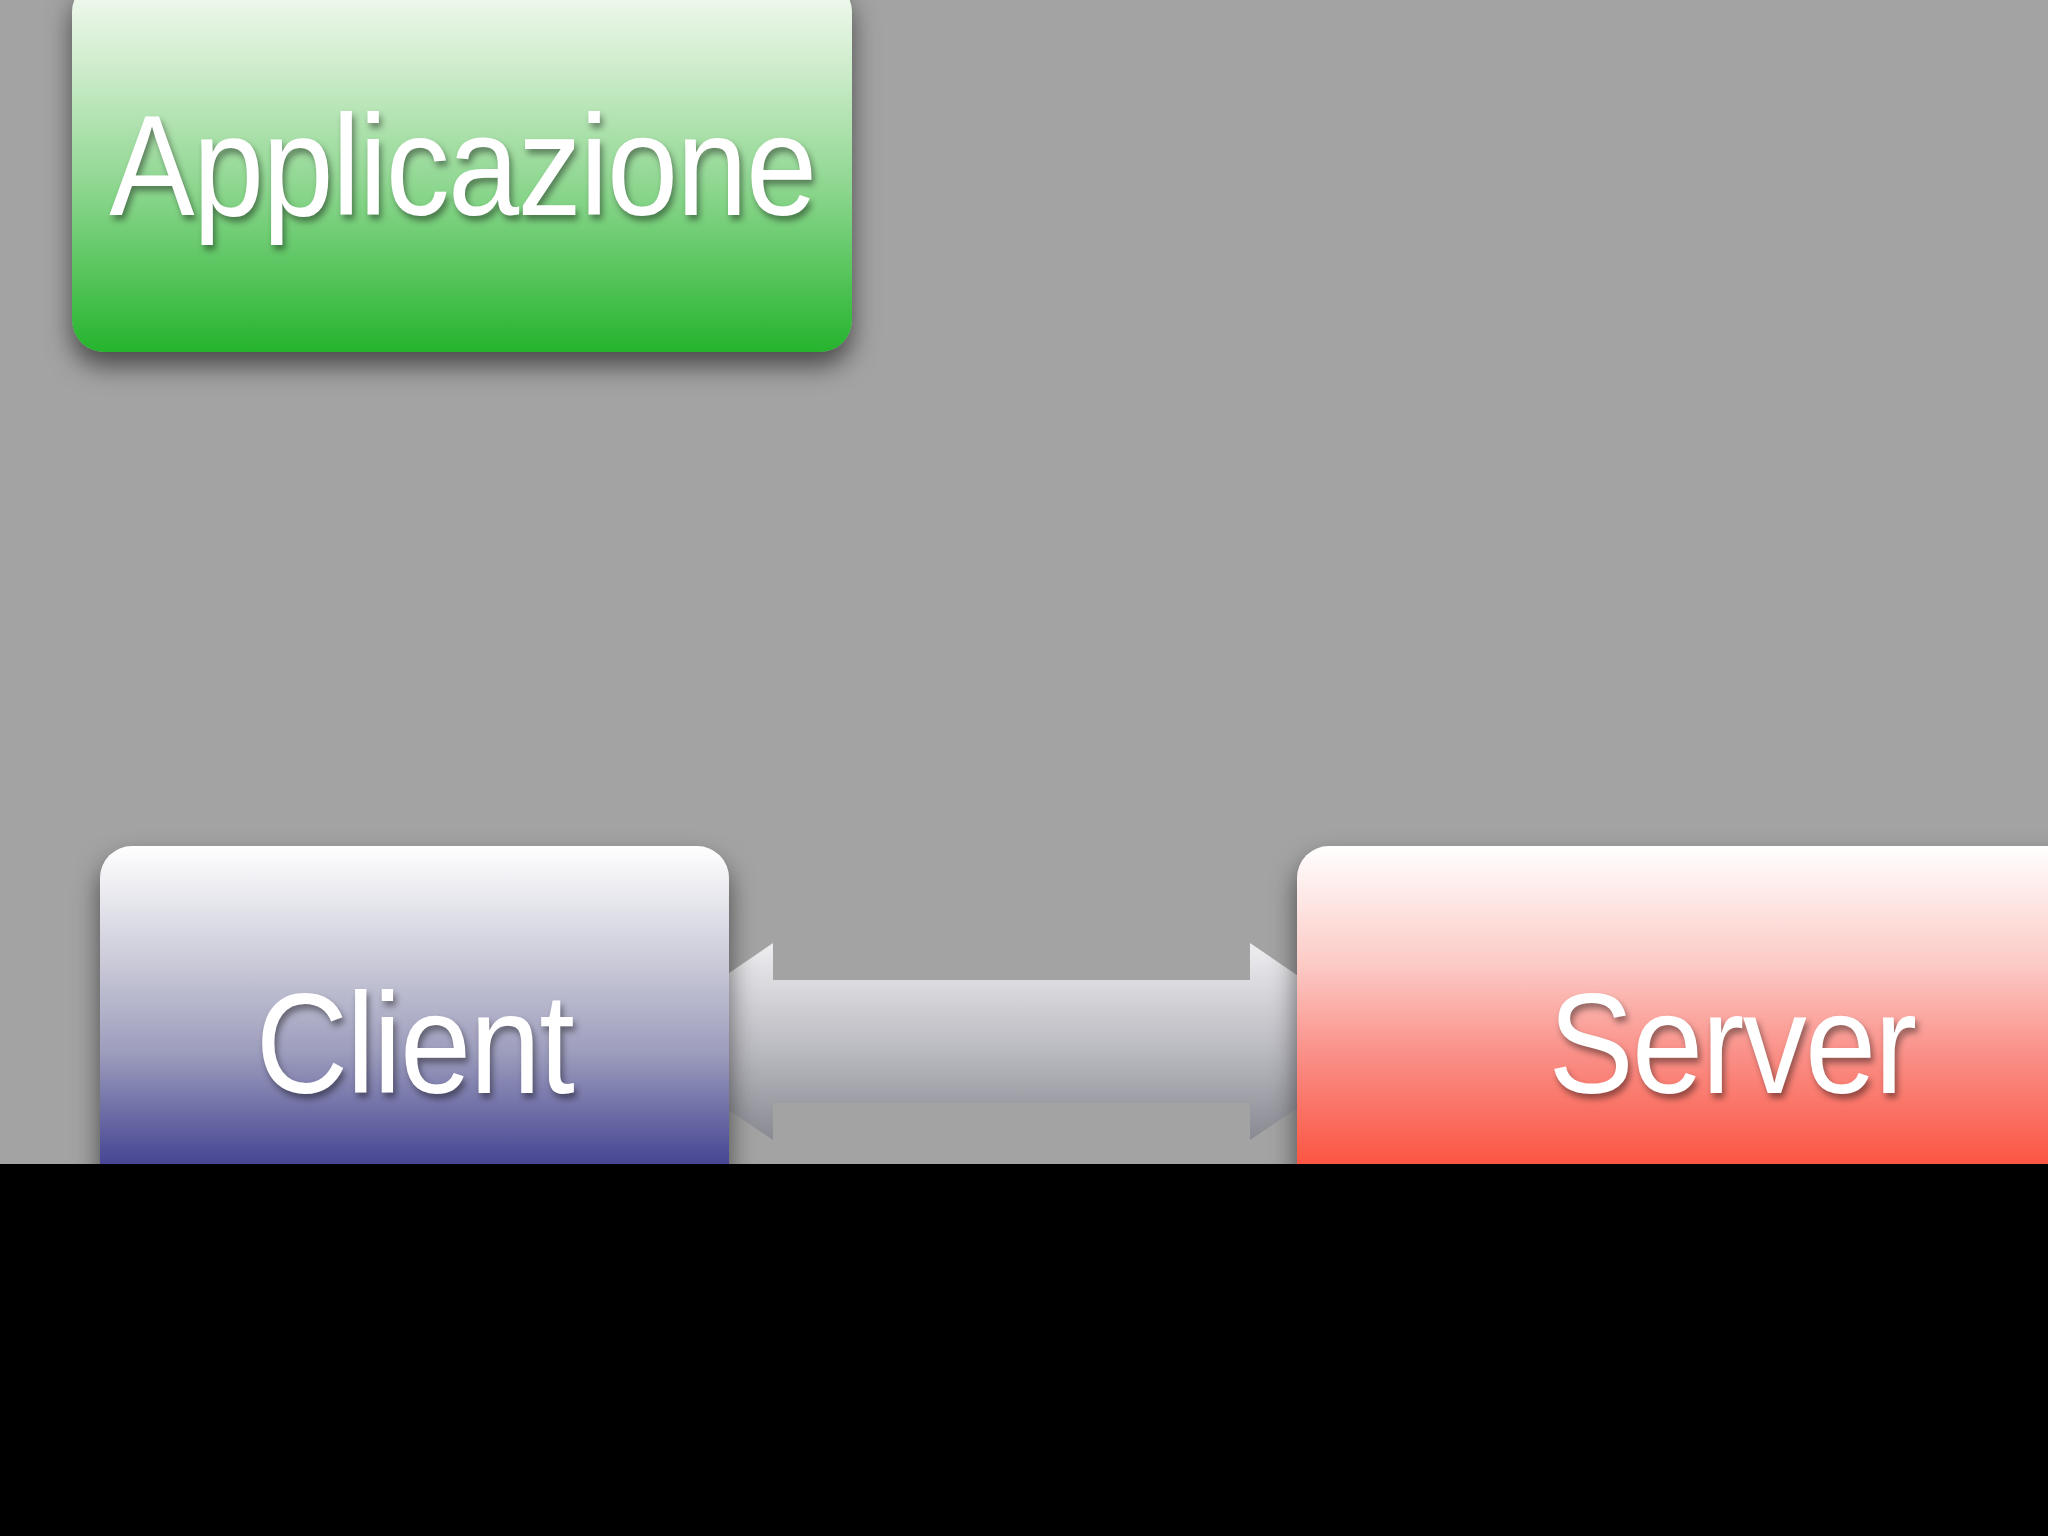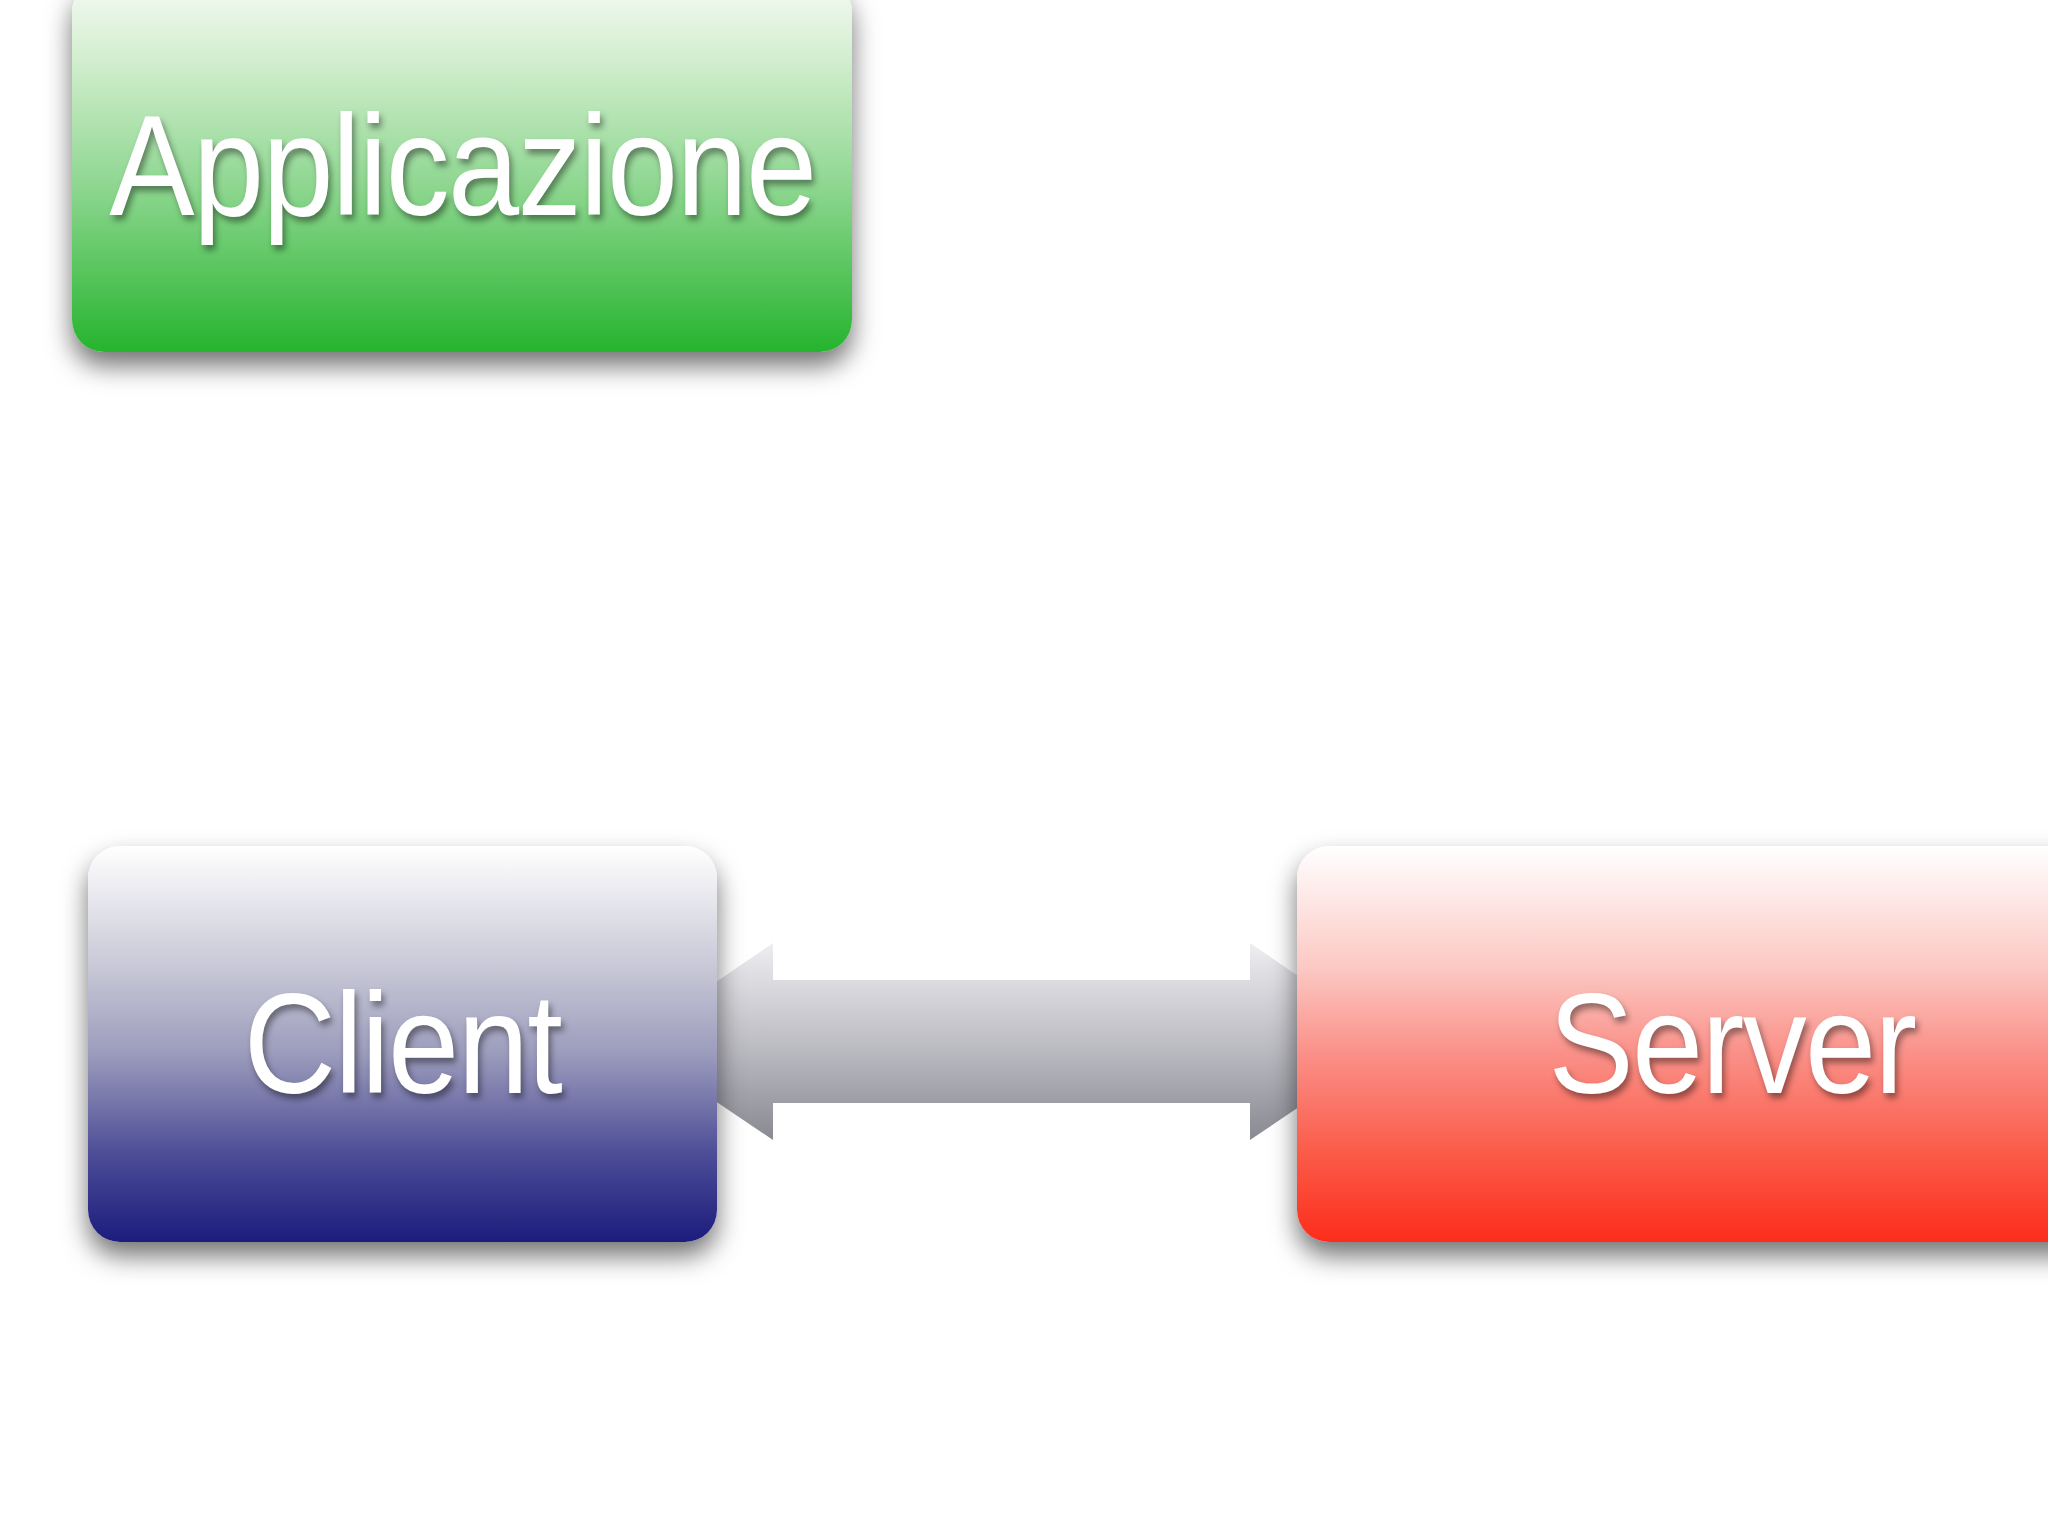--- a/index.html
+++ b/index.html
@@ -3,22 +3,22 @@
 <meta charset="utf-8">
 <style>
   html, body {
     margin: 0;
     padding: 0;
     background: #000000;
   }
   #stage {
     position: relative;
     width: 2048px;
-    height: 1536px;
-    background: #ffffff;
+    height: 1164px;
+    background: #a3a3a3;
     overflow: hidden;
     font-family: "Liberation Sans", sans-serif;
     text-align: center;
   }
   .node {
     position: absolute;
     border-radius: 32px;
     display: flex;
     align-items: center;
     justify-content: center;
@@ -41,21 +41,21 @@
     top: -20px;
     width: 780px;
     height: 372px;
     background: linear-gradient(180deg,
       #f6fbf4 0%,
       #cdecca 24%,
       #8fd791 55%,
       #25b42d 100%);
   }
   #node-client {
-    left: 88px;
+    left: 100px;
     top: 846px;
     width: 629px;
     height: 396px;
     background: linear-gradient(180deg,
       #ffffff 0%,
       #c9c9d8 30%,
       #9d9dbd 52%,
       #4c4c97 78%,
       #1c1c7d 100%);
   }

